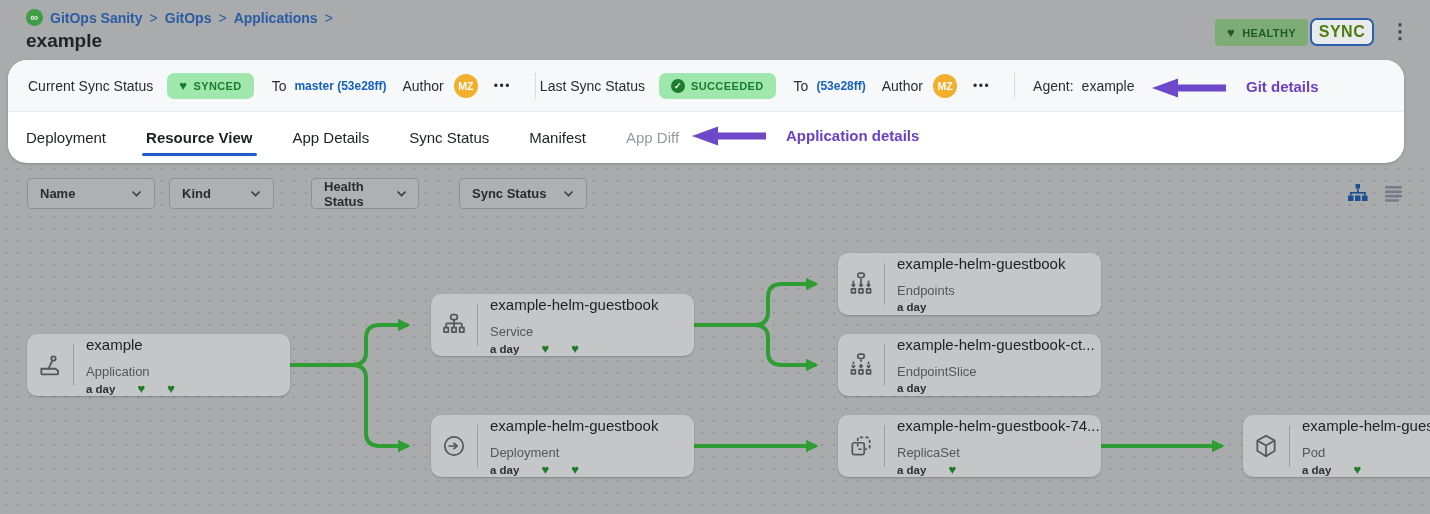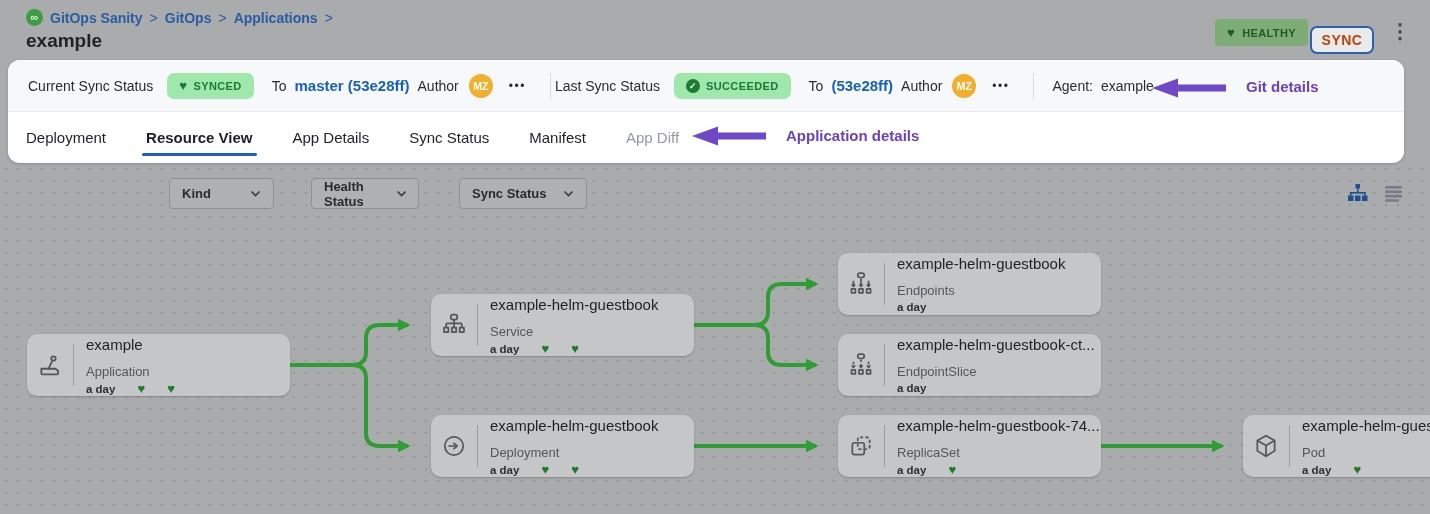--- a/index.html
+++ b/index.html
@@ -17,41 +17,41 @@
     font-size:14px; font-weight:600; color:#2a5ca4; }
   .gitops-logo { width:17px; height:17px; border-radius:50%; background:#3f9d45; color:#e7f0e6;
     display:flex; align-items:center; justify-content:center; font-size:11px; font-weight:700; line-height:1; }
   .crumb-sep { font-weight:400; color:#2a5ca4; }
   .page-title { position:absolute; left:26px; top:30px; font-size:19px; font-weight:700; color:#222327; }
 
   .health-badge { position:absolute; left:1215px; top:19px; height:27px; padding:0 12px; border-radius:4px;
     background:#7dac77; color:#1d5b25; font-size:11px; font-weight:700; letter-spacing:.4px;
     display:flex; align-items:center; gap:7px; }
   .health-badge .hb-heart { font-size:13px; }
-  .sync-button { position:absolute; left:1310px; top:26px; width:64px; height:28px; border-radius:7px;
-    background:#e8eaec; border:2px solid #2b5fb0; color:#c2410c; font-size:14px; font-weight:700;
+  .sync-button { position:absolute; left:1310px; top:18px; width:64px; height:28px; border-radius:7px;
+    background:#e8eaec; border:2px solid #2b5fb0; color:#4d7c0f; font-size:16px; font-weight:700;
     letter-spacing:.5px; display:flex; align-items:center; justify-content:center; }
   .kebab { position:absolute; left:1390px; top:17px; font-size:20px; font-weight:700; color:#3c4252;
     letter-spacing:0; line-height:1.4; }
 
   
-  .panel { position:absolute; left:8px; top:60px; width:1396px; height:103px; border-radius:12px;
+  .panel { position:absolute; left:8px; top:60px; width:1396px; height:103px; border-radius:19px;
     background:#ffffff; overflow:hidden; box-shadow:0 1px 3px rgba(40,40,45,.25); z-index:2; }
   .sync-row { height:52px; background:#f7f8fa; border-bottom:1px solid #e7e9ee;
     display:flex; align-items:center; padding-left:10px; font-size:14px; color:#2a2c33; }
   .sr-label { margin-left:10px; white-space:nowrap; }
   .badge { margin-left:14px; height:26px; padding:0 12px; border-radius:7px; background:#9fe7ad;
     color:#187d2e; font-size:11px; font-weight:700; letter-spacing:.4px;
     display:flex; align-items:center; gap:6px; white-space:nowrap; }
   .badge .b-heart { font-size:13px; }
   .check-circle { width:14px; height:14px; border-radius:50%; background:#1b7d30; color:#ffffff;
     font-size:9px; font-weight:700; display:flex; align-items:center; justify-content:center; }
   .to-label { margin-left:18px; }
-  .revision { margin-left:8px; color:#1560c0; font-size:15px; font-weight:700; white-space:nowrap; }
-  .author-label { margin-left:8px; }
+  .revision { margin-left:8px; color:#1560c0; font-size:12px; font-weight:700; white-space:nowrap; }
+  .author-label { margin-left:16px; }
   .avatar { margin-left:10px; width:24px; height:24px; border-radius:50%; background:#f2ae2d;
     color:#ffffff; font-size:10.5px; font-weight:700; display:flex; align-items:center; justify-content:center; }
   .more-dots { margin-left:16px; color:#2a2c33; font-size:12px; letter-spacing:1.5px; }
   .v-divider { margin-left:24px; width:1px; height:26px; background:#d9dbe0; }
   .after-div { margin-left:4px; }
   .agent-label { margin-left:18px; }
   .agent-value { margin-left:8px; }
 
   .tabs-row { height:50px; background:#ffffff; display:flex; align-items:stretch; padding-left:18px; }
   .tab { position:relative; display:flex; align-items:center; margin-right:40px; font-size:15px;
@@ -150,20 +150,26 @@
     <path d="M30 1.5 L4 11 L30 20.5 Z" fill="#6d49c9"></path>
   </svg>
   <div class="annotation-label" style="left:1246px; top:78px;">Git details</div>
 
   <svg class="annotation-arrow" style="left:688px; top:125px;" width="78" height="22">
     <path d="M78 11 H28" stroke="#6d49c9" stroke-width="7"></path>
     <path d="M30 1.5 L4 11 L30 20.5 Z" fill="#6d49c9"></path>
   </svg>
   <div class="annotation-label" style="left:786px; top:127px;text-align:center;">Application details</div>
 
+  <div class="filter-chip" style="left:27px; width:128px;">
+    <span>Name</span>
+    <svg width="11" height="7">
+        <path d="M1.5 1.5 L5.5 5.5 L9.5 1.5" stroke="#3b3d42" stroke-width="1.6" fill="none"></path>
+      </svg>
+  </div>
   <div class="filter-chip" style="left:169px; width:105px;">
     <span>Kind</span>
     <svg width="11" height="7">
         <path d="M1.5 1.5 L5.5 5.5 L9.5 1.5" stroke="#3b3d42" stroke-width="1.6" fill="none"></path>
       </svg>
   </div>
   <div class="filter-chip" style="left:311px; width:108px;">
     <span>Health Status</span>
     <svg width="11" height="7">
         <path d="M1.5 1.5 L5.5 5.5 L9.5 1.5" stroke="#3b3d42" stroke-width="1.6" fill="none"></path>

